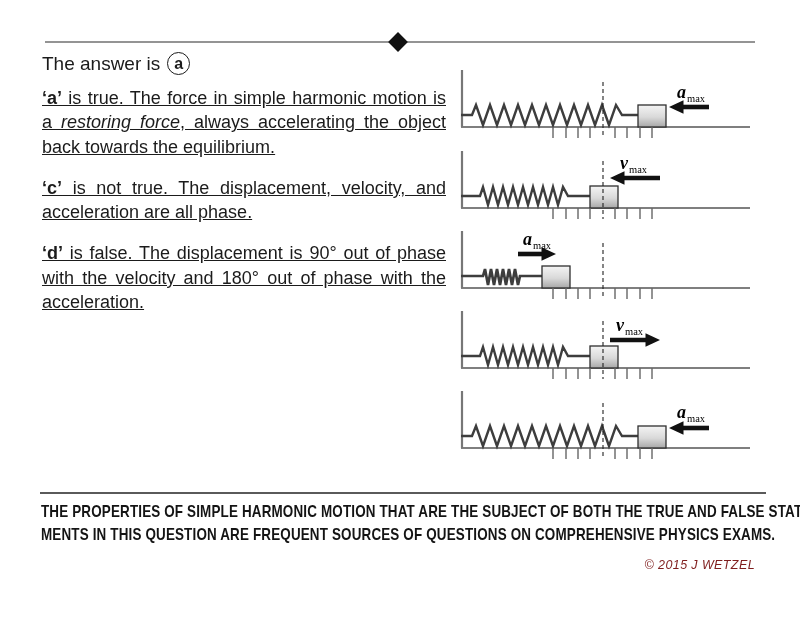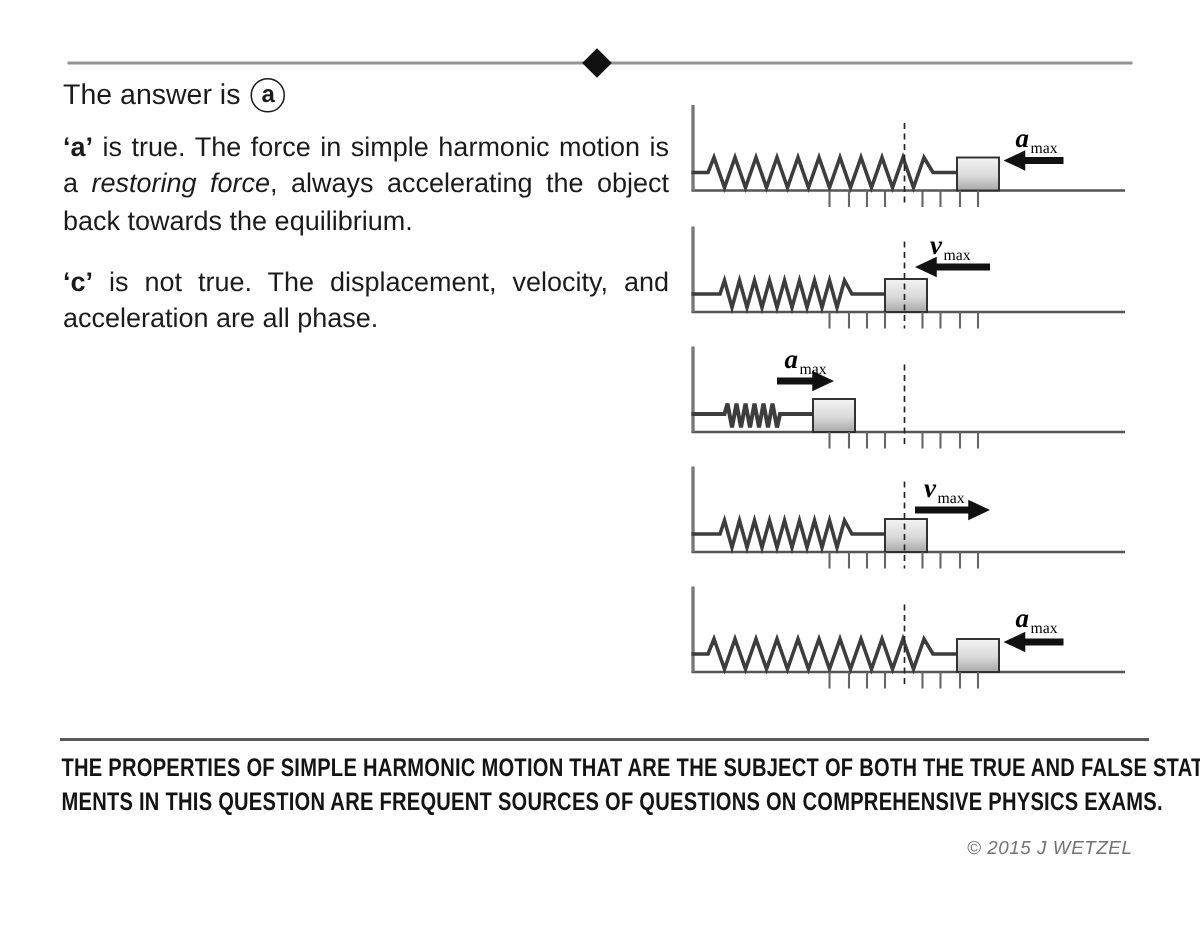--- a/index.html
+++ b/index.html
@@ -12,36 +12,36 @@
            transform:rotate(45deg);}
 
   
   .answer-line{position:absolute;left:42px;top:52px;display:flex;align-items:center;
                font-size:19px;}
   .answer-circle{display:inline-flex;align-items:center;justify-content:center;
                  width:21px;height:21px;border:1.7px solid #1b1b1b;border-radius:50%;
                  font-weight:bold;font-size:16px;margin-left:7px;}
 
   
-  .text-col{position:absolute;left:42px;top:86px;width:404px;}
+  .text-col{position:absolute;left:42px;top:86px;width:404px;text-decoration:underline;}
   .text-col p{margin:0 0 17px 0;font-size:18px;line-height:24.3px;text-align:justify;}
   .text-col p b{font-weight:bold;}
   .text-col p i{font-style:italic;}
 
   
   .diagram{position:absolute;left:458px;width:296px;height:80px;}
   #d1{top:62px;} #d2{top:143px;} #d3{top:223px;} #d4{top:303px;} #d5{top:383px;}
 
   
   .rule-bottom{position:absolute;left:40px;top:492px;width:726px;height:1.6px;background:#5a5a5a;}
   .caption{position:absolute;left:41px;top:501px;width:910px;}
   .caption-line{font-size:17px;font-weight:bold;line-height:22.5px;letter-spacing:.2px;
                 transform:scaleX(0.79);transform-origin:0 50%;white-space:nowrap;color:#141414;}
   .copyright{position:absolute;left:400px;top:558px;width:355px;text-align:right;
-             font-size:12.5px;font-style:italic;color:#737373;letter-spacing:.4px;}
+             font-size:12.5px;font-style:italic;color:#7f1d1d;letter-spacing:.4px;}
 </style>
 </head>
 <body>
 
 <div id="page">
 
   <svg width="0" height="0" style="position:absolute">
     <defs>
       <linearGradient id="blockGrad" x1="0" y1="0" x2="0" y2="1">
         <stop offset="0" stop-color="#f4f4f4"></stop>
@@ -55,20 +55,21 @@
   <div class="diamond"></div>
 
   <div class="answer-line">
     <span>The answer is</span>
     <span class="answer-circle">a</span>
   </div>
 
   <div class="text-col">
     <p><b>‘a’</b><span> is true.  The force in simple harmonic motion is a </span><i>restoring force</i><span>, always accelerating the object back towards the equilibrium.</span></p>
     <p><b>‘c’</b><span> is not true.  The displacement, velocity, and acceleration are all phase.</span></p>
+    <p><b>‘d’</b><span> is false.  The displacement is 90° out of phase with the velocity and 180° out of phase with the acceleration.</span></p>
   </div>
 
   <svg id="d1" class="diagram" viewBox="0 0 296 80">
     <line x1="3" y1="65" x2="292" y2="65" stroke="#555" stroke-width="1.6"></line>
     <line x1="4" y1="8" x2="4" y2="65" stroke="#777" stroke-width="2.2"></line>
     <polyline points="3,53 14,53 18,43 25,63 32,43 39,63 46,43 53,63 60,43 67,63 74,43 81,63 88,43 95,63 102,43 109,63 116,43 123,63 130,43 137,63 144,43 151,63 158,43 164,53 180,53" fill="none" stroke="#3d3d3d" stroke-width="2.4"></polyline>
     <rect x="180" y="43" width="28" height="22" fill="url(#blockGrad)" stroke="#2f2f2f" stroke-width="1.3"></rect>
     <line x1="145" y1="20" x2="145" y2="76" stroke="#222" stroke-width="1.1" stroke-dasharray="4 3"></line>
     <path d="M95,65 V76 M108,65 V76 M120,65 V76 M132,65 V76 M157,65 V76 M169,65 V76 M182,65 V76 M194,65 V76" stroke="#666" stroke-width="1.4"></path>
     <line x1="224" y1="45" x2="251" y2="45" stroke="#111" stroke-width="4.6"></line>

